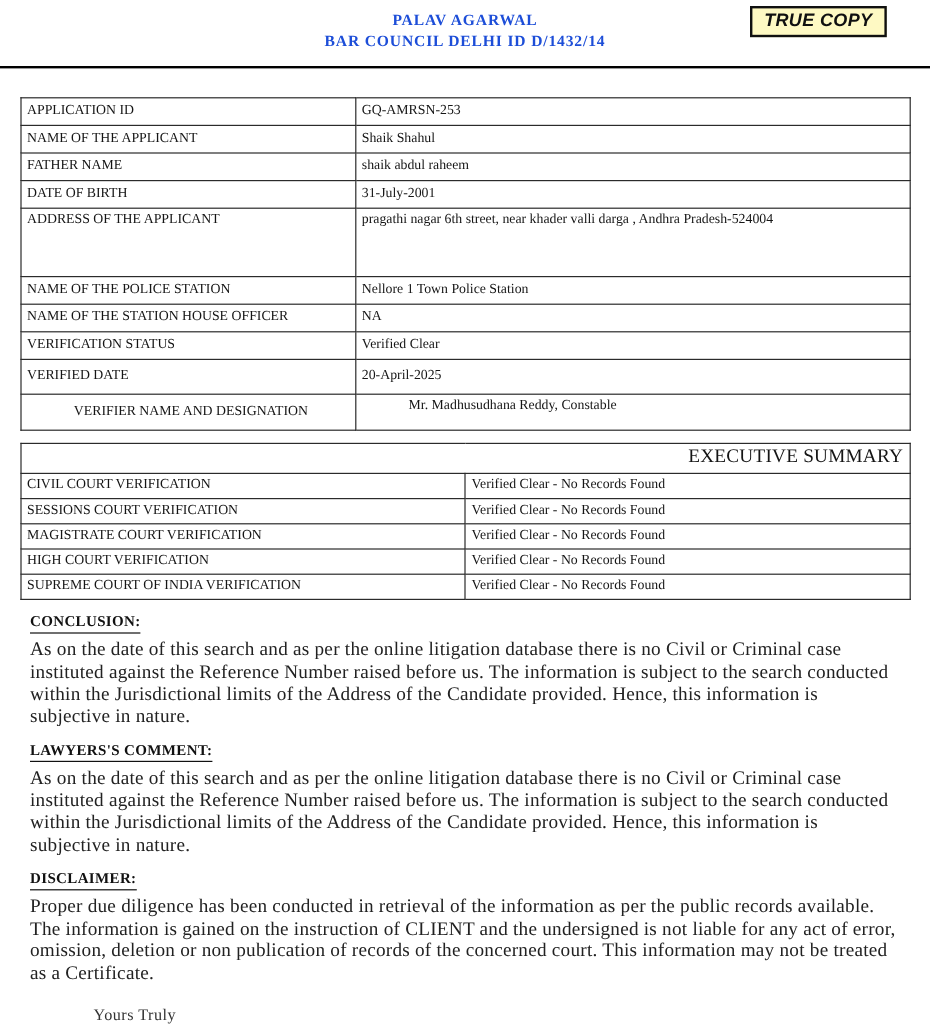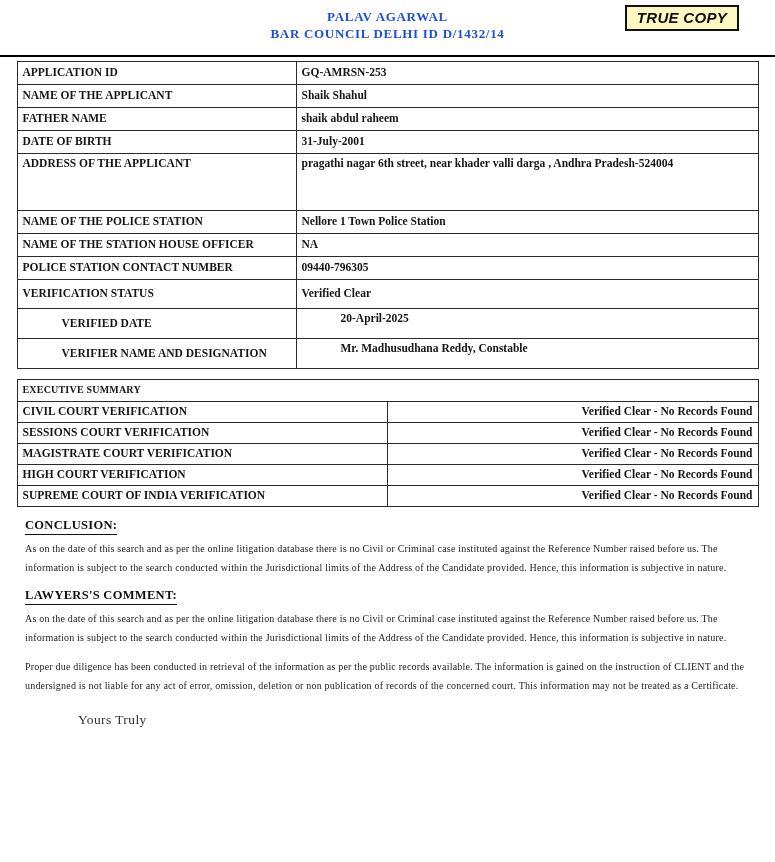--- a/index.html
+++ b/index.html
@@ -56,65 +56,65 @@
     font-size: 13px;
     letter-spacing: 0.4px;
     color: #111;
     border-bottom: 1.7px solid #111;
     padding: 0 5px 1px 2px;
   }
 
   
   table { border-collapse: collapse; }
   .details, .summary {
-    margin: 4px auto 0;
+    margin: 24px auto 0;
     width: 742px;
     font-size: 11.5px;
-    font-weight: bold;
+    font-weight: normal;
     color: #151515;
     table-layout: fixed;
   }
   .details td, .summary td {
     border: 1.6px solid #2b2b2b;
     padding: 2px 5px 4px;
     overflow: hidden;
   }
   .details .lbl { width: 268px; }
   .details td { height: 16px; }
   .details tr:nth-child(5) td { height: 49px; vertical-align: top; padding-top: 3px; }
   .details tr:nth-child(9) td { height: 22px; }
   .details tr:nth-child(10) td, .details tr:nth-child(11) td { height: 22px; padding-left: 44px; }
   .details tr:nth-child(10) .val, .details tr:nth-child(11) .val { vertical-align: top; padding-top: 3px; }
 
   .summary { margin-top: 10px; }
   .summary .sum-head {
-    text-align: left;
+    text-align: right;
     height: 15px;
-    font-size: 10px;
+    font-size: 16px;
     letter-spacing: 0.2px;
   }
   .summary .lbl { width: 272px; height: 14px; }
-  .summary .val { text-align: right; }
+  .summary .val { text-align: left; }
 
   
   .section { margin: 11px 25px 0; }
   .section h3 {
     margin: 0;
     font-size: 12.5px;
     letter-spacing: 0.3px;
     color: #111;
   }
   .section h3 span {
     display: inline-block;
     border-bottom: 1.7px solid #111;
     padding-bottom: 1px;
   }
   .section p {
     margin: 5px 0 0;
-    font-size: 10px;
+    font-size: 16px;
     font-weight: normal;
     line-height: 18.5px;
     color: #222;
     letter-spacing: 0.2px;
   }
 
   
   .closing {
     margin: 17px 0 0 78px;
     font-size: 13.5px;
@@ -163,24 +163,20 @@
       </tr>
       <tr>
         <td class="lbl">NAME OF THE POLICE STATION</td>
         <td class="val">Nellore 1 Town Police Station</td>
       </tr>
       <tr>
         <td class="lbl">NAME OF THE STATION HOUSE OFFICER</td>
         <td class="val">NA</td>
       </tr>
       <tr>
-        <td class="lbl">POLICE STATION CONTACT NUMBER</td>
-        <td class="val">09440-796305</td>
-      </tr>
-      <tr>
         <td class="lbl">VERIFICATION STATUS</td>
         <td class="val">Verified Clear</td>
       </tr>
       <tr>
         <td class="lbl">VERIFIED DATE</td>
         <td class="val">20-April-2025</td>
       </tr>
       <tr>
         <td class="lbl">VERIFIER NAME AND DESIGNATION</td>
         <td class="val">Mr. Madhusudhana Reddy, Constable</td>
@@ -220,18 +216,19 @@
     <h3><span>CONCLUSION:</span></h3>
     <p>As on the date of this search and as per the online litigation database there is no Civil or Criminal case instituted against the Reference Number raised before us. The information is subject to the search conducted within the Jurisdictional limits of the Address of the Candidate provided. Hence, this information is subjective in nature.</p>
   </div>
 
   <div class="section">
     <h3><span>LAWYERS'S COMMENT:</span></h3>
     <p>As on the date of this search and as per the online litigation database there is no Civil or Criminal case instituted against the Reference Number raised before us. The information is subject to the search conducted within the Jurisdictional limits of the Address of the Candidate provided. Hence, this information is subjective in nature.</p>
   </div>
 
   <div class="section">
+    <h3><span>DISCLAIMER:</span></h3>
     <p>Proper due diligence has been conducted in retrieval of the information as per the public records available. The information is gained on the instruction of CLIENT and the undersigned is not liable for any act of error, omission, deletion or non publication of records of the concerned court. This information may not be treated as a Certificate.</p>
   </div>
 
   <div class="closing">Yours Truly</div>
 
 </div>
 
 </body></html>

